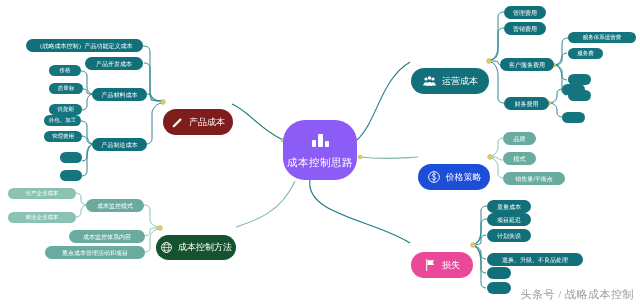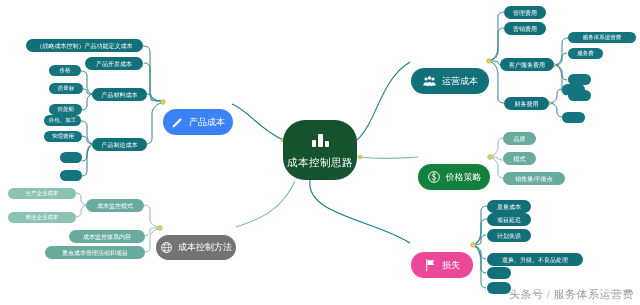--- a/index.html
+++ b/index.html
@@ -4,21 +4,21 @@
 <style>
   html,body{margin:0;padding:0;background:#ffffff;}
   body{width:640px;height:305px;overflow:hidden;font-family:"Liberation Sans","DejaVu Sans",sans-serif;}
   #stage{position:relative;width:640px;height:305px;background:#fff;}
   svg.links{position:absolute;left:0;top:0;width:640px;height:305px;pointer-events:none;}
   .node{position:absolute;display:flex;align-items:center;justify-content:center;
         box-sizing:border-box;color:#ffffff;white-space:nowrap;line-height:1;
         border-radius:999px;}
   .node .lbl{display:inline-block;}
   
-  .central{background:#14532d;border-radius:22px;flex-direction:column;gap:10px;}
+  .central{background:#8b5cf6;border-radius:22px;flex-direction:column;gap:10px;}
   .central .lbl{font-size:10.5px;letter-spacing:.5px;}
   
   .main{border-radius:999px;gap:5px;padding:0 10px;margin-top:20px;}
   .main .lbl{font-size:9px;}
   .main .ico{display:inline-flex;align-items:center;justify-content:center;}
   
   .leaf{border-radius:999px;font-size:6px;padding:0 5px;}
   .leaf.empty{padding:0;}
   .sub{border-radius:999px;font-size:5.5px;padding:0 4px;}
   .watermark{position:absolute;right:6px;bottom:3px;color:#9a9a9a;font-size:11px;
@@ -120,21 +120,21 @@
 
   <div class="node central" style="left:283px;top:120px;width:74px;height:60px;">
     <div class="bars">
       <i style="width:4px;height:7px;"></i>
         <i style="width:5px;height:13px;"></i>
         <i style="width:4px;height:6px;"></i>
     </div>
     <span class="lbl">成本控制思路</span>
   </div>
 
-  <div class="node main" style="left:163px;top:89px;width:70px;height:26px;background:#3b82f6;">
+  <div class="node main" style="left:163px;top:89px;width:70px;height:26px;background:#7f1d1d;">
     <span class="ico">
       <svg width="13" height="13" viewBox="0 0 24 24">
           <path d="M3 21l4-1 13-13-3-3L4 17l-1 4z" fill="#fff"></path>
         </svg>
     </span>
     <span class="lbl">产品成本</span>
   </div>
   <div class="node leaf" style="left:26px;top:39px;width:117px;height:13px;background:#12707a;">
     <span class="lbl">（战略成本控制）产品功能定义成本</span>
   </div>
@@ -158,21 +158,21 @@
   </div>
   <div class="node sub" style="left:44px;top:115px;width:37px;height:11px;background:#15757e;">
     <span class="lbl">外包、加工</span>
   </div>
   <div class="node sub" style="left:44px;top:131px;width:38px;height:11px;background:#15757e;">
     <span class="lbl">管理费用</span>
   </div>
   <div class="node sub empty" style="left:60px;top:152px;width:22px;height:11px;background:#15757e;"></div>
   <div class="node sub empty" style="left:60px;top:170px;width:22px;height:11px;background:#15757e;"></div>
 
-  <div class="node main" style="left:156px;top:215px;width:80px;height:25px;background:#737373;">
+  <div class="node main" style="left:156px;top:215px;width:80px;height:25px;background:#14532d;">
     <span class="ico">
       <svg width="13" height="13" viewBox="0 0 24 24">
         <circle cx="12" cy="12" r="9.2" fill="none" stroke="#fff" stroke-width="1.6"></circle>
         <ellipse cx="12" cy="12" rx="4.2" ry="9.2" fill="none" stroke="#fff" stroke-width="1.3"></ellipse>
         <path d="M3 12h18M4.6 7h14.8M4.6 17h14.8" stroke="#fff" stroke-width="1.2" fill="none"></path>
       </svg>
     </span>
     <span class="lbl">成本控制方法</span>
   </div>
   <div class="node leaf" style="left:86px;top:199px;width:58px;height:13px;background:#69ac9f;">
@@ -220,21 +220,21 @@
     <span class="lbl">服务体系运营费</span>
   </div>
   <div class="node sub" style="left:568px;top:48px;width:35px;height:11px;background:#15757e;">
     <span class="lbl">服务费</span>
   </div>
   <div class="node sub empty" style="left:568px;top:74px;width:23px;height:11px;background:#15757e;"></div>
   <div class="node sub empty" style="left:568px;top:90px;width:23px;height:11px;background:#15757e;"></div>
   <div class="node sub empty" style="left:562px;top:84px;width:23px;height:11px;background:#15757e;"></div>
   <div class="node sub empty" style="left:562px;top:112px;width:23px;height:11px;background:#15757e;"></div>
 
-  <div class="node main" style="left:418px;top:144px;width:72px;height:26px;background:#15803d;">
+  <div class="node main" style="left:418px;top:144px;width:72px;height:26px;background:#1d4ed8;">
     <span class="ico">
       <svg width="14" height="14" viewBox="0 0 24 24">
         <circle cx="12" cy="12" r="9.2" fill="none" stroke="#fff" stroke-width="1.6"></circle>
         <path d="M15 8.2c-.8-1.1-2-1.6-3.3-1.5-1.6.1-2.7 1-2.7 2.3 0 1.4 1.2 1.9 3 2.4 1.9.5 3.2 1.1 3.2 2.7 0 1.5-1.4 2.5-3.2 2.5-1.5 0-2.8-.6-3.5-1.7" fill="none" stroke="#fff" stroke-width="1.5" stroke-linecap="round"></path>
         <path d="M12 4.6v14.8" stroke="#fff" stroke-width="1.4" stroke-linecap="round"></path>
       </svg>
     </span>
     <span class="lbl">价格策略</span>
   </div>
   <div class="node leaf" style="left:503px;top:132px;width:33px;height:13px;background:#69ac9f;">
@@ -264,14 +264,14 @@
   </div>
   <div class="node leaf" style="left:487px;top:229px;width:44px;height:13px;background:#12707a;">
     <span class="lbl">计划失误</span>
   </div>
   <div class="node leaf" style="left:487px;top:253px;width:96px;height:13px;background:#12707a;">
     <span class="lbl">退换、升级、不良品处理</span>
   </div>
   <div class="node leaf empty" style="left:487px;top:267px;width:24px;height:12px;background:#12707a;"></div>
   <div class="node leaf empty" style="left:487px;top:282px;width:24px;height:12px;background:#12707a;"></div>
 
-  <div class="watermark">头条号 / 服务体系运营费</div>
+  <div class="watermark">头条号 / 战略成本控制</div>
 </div>
 
 </body></html>

